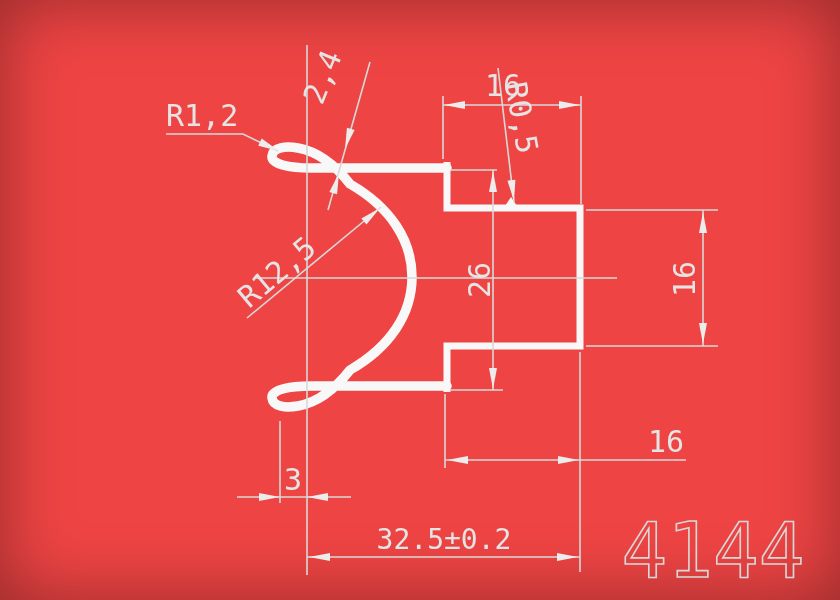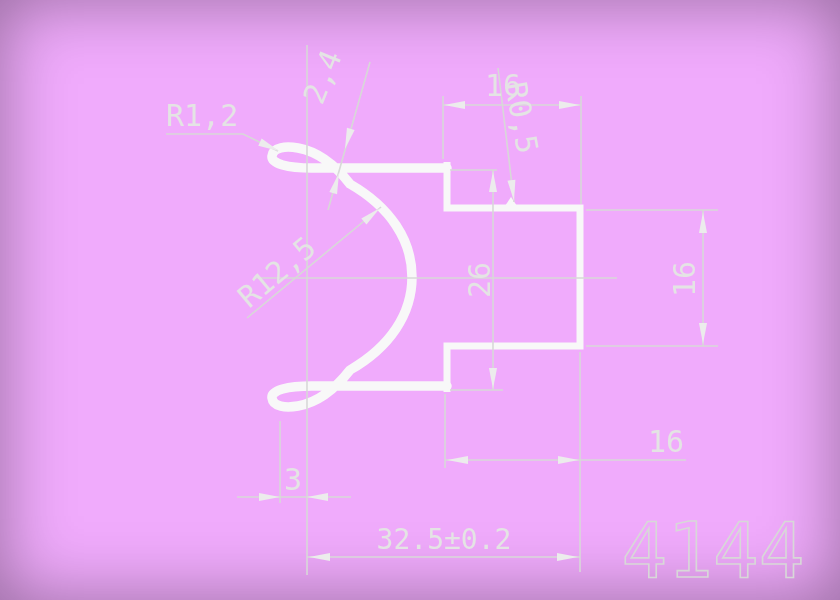--- a/index.html
+++ b/index.html
@@ -1,19 +1,19 @@
 <!DOCTYPE html>
 <html><head>
 <meta charset="utf-8">
 <style>
   html,body{margin:0;padding:0;background:#15181d;}
   .cad-canvas{
     position:relative;
     width:840px;height:600px;
-    background:#f0abfc;
+    background:#ef4444;
     box-shadow:inset 0 0 70px rgba(0,0,0,.38);
     overflow:hidden;
     font-family:"DejaVu Sans Mono", monospace;
     text-align:center;
   }
   .cad-canvas svg{position:absolute;left:0;top:0;width:100%;height:100%;}
   .dim-text{
     font-family:"DejaVu Sans Mono", monospace;
     font-size:30px;
     fill:#e4e4e4;

